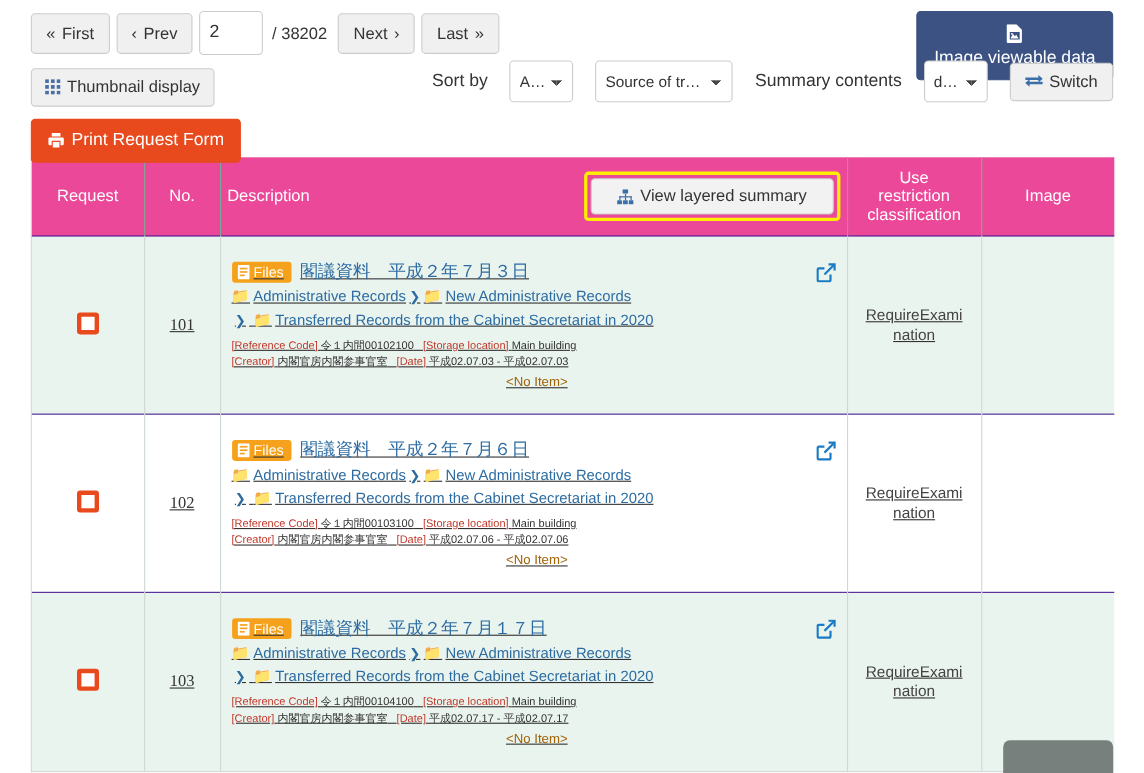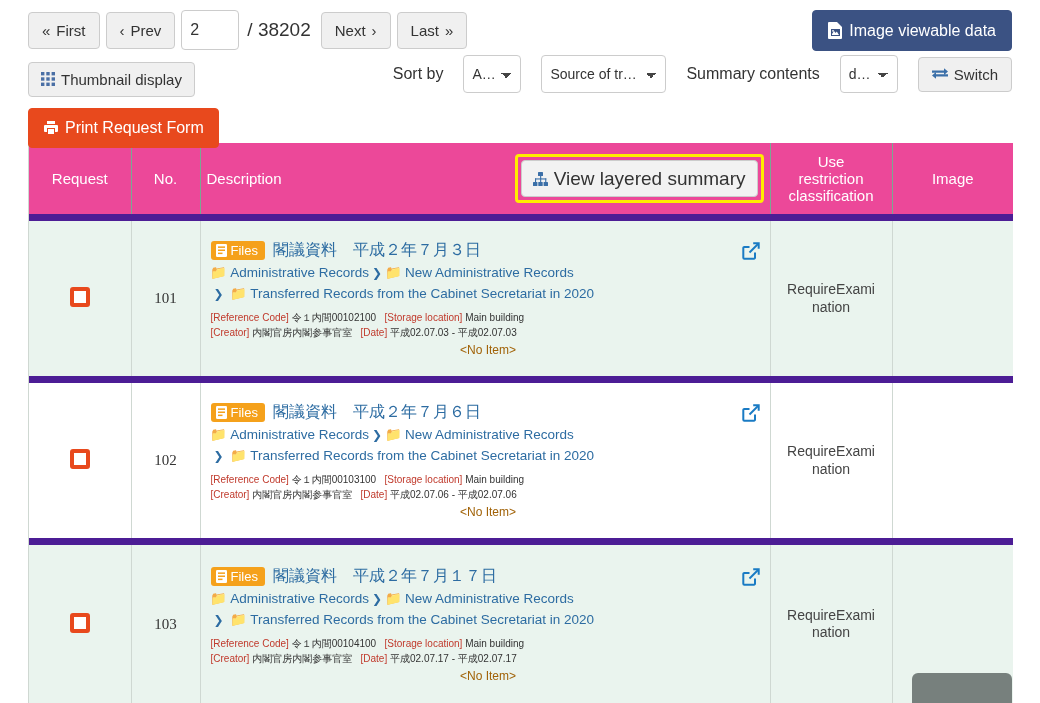--- a/index.html
+++ b/index.html
@@ -23,33 +23,33 @@
     font-family: "Liberation Sans", sans-serif;
   }
 
   .pager { display: flex; align-items: center; gap: 0px; height: 40px; }
   .pager .btn { border-radius: 4px; margin-right: 6px; padding: 10px 13px; }
   .page-input {
     width: 58px; height: 40px; border: 1px solid #cccccc; border-radius: 4px;
     font-size: 16px; color: #333; padding: 4px 8px; margin-right: 8px;
     font-family: "Liberation Sans", sans-serif;
   }
-  .page-total { font-size: 19px; color: #333; margin-right: 10px; white-space: nowrap; }
+  .page-total { font-size: 15px; color: #333; margin-right: 10px; white-space: nowrap; }
 
   .row2 { display: flex; align-items: center; margin-top: 8px; height: 42px; }
   .row3 { margin-top: 8px; height: 42px; }
 
   .btn-orange {
     background: #e8491d; border: 1px solid #e8491d; color: #ffffff;
     font-size: 16px; padding: 11px 14px;
   }
 
   .btn-navy {
     background: #3b5283; border: 1px solid #3b5283; color: #ffffff;
-    font-size: 16px; padding: 11px 15px;
+    font-size: 16px; padding: 11px 15px; flex-direction: column;
   }
   .sort-label { font-size: 16px; color: #333; white-space: nowrap; }
   .sel {
     height: 38px; border: 1px solid #cccccc; border-radius: 4px;
     background: #ffffff; font-size: 14px; color: #333; padding: 4px 24px 4px 8px;
     font-family: "Liberation Sans", sans-serif;
     -webkit-appearance: none; appearance: none;
     background-image: linear-gradient(45deg, transparent 50%, #444 50%), linear-gradient(135deg, #444 50%, transparent 50%);
     background-position: calc(100% - 14px) 17px, calc(100% - 9px) 17px;
     background-size: 5px 5px, 5px 5px; background-repeat: no-repeat;
@@ -65,37 +65,37 @@
   
   .tbl-wrap { margin: 0 28px; border: 1px solid #cfd8d2; border-top: none; }
   table.grid { width: 984px; border-collapse: collapse; table-layout: fixed; }
   table.grid th {
     background: #ec4899; color: #ffffff; font-weight: normal;
     font-size: 15px; padding: 10px 6px; text-align: center;
     border-left: 1px solid #7aa892; vertical-align: middle;
   }
   table.grid th:first-child { border-left: none; }
   table.grid td {
-    border-left: 1px solid #cfd8d2; border-top: 7px solid #4c1d95;
-    vertical-align: middle; padding: 8px 6px; font-size: 14px; color: #333;
+    border-left: 1px solid #cfd8d2; border-top: 1px solid #4c1d95;
+    vertical-align: middle; padding: 8px 6px; font-size: 14px; color: #333; text-decoration: underline;
   }
   table.grid td:first-child { border-left: none; }
   tr.alt td { background: #eaf4ee; }
   tr.plain td { background: #ffffff; }
 
   .c-req   { width: 102px; }
   .c-no    { width: 69px; }
   .c-desc  { width: 570px; }
   .c-use   { width: 122px; }
   .c-img   { width: 121px; }
 
   .th-desc-inner { display: flex; align-items: center; justify-content: space-between; gap: 0; }
   .desc-label { font-size: 15px; color: #fff; margin-right: 8px; }
   .hl-wrap { border: 3px solid #ffee00; border-radius: 4px; padding: 3px; display: inline-block; }
-  .btn-layer { font-size: 19px; padding: 8px 11px; background: #f2f2f2; }
+  .btn-layer { font-size: 15px; padding: 8px 23px; background: #f2f2f2; }
 
   
   .cb {
     width: 20px; height: 20px; border: 4px solid #e8491d; border-radius: 3px;
     background: #ffffff; display: inline-block; cursor: pointer;
   }
   .cell-center { text-align: center; }
   .no-val { font-size: 15px; color: #333; font-family: "Liberation Serif", serif; }
   .use-val { font-size: 14px; color: #444; text-align: center; line-height: 1.25; }
 

